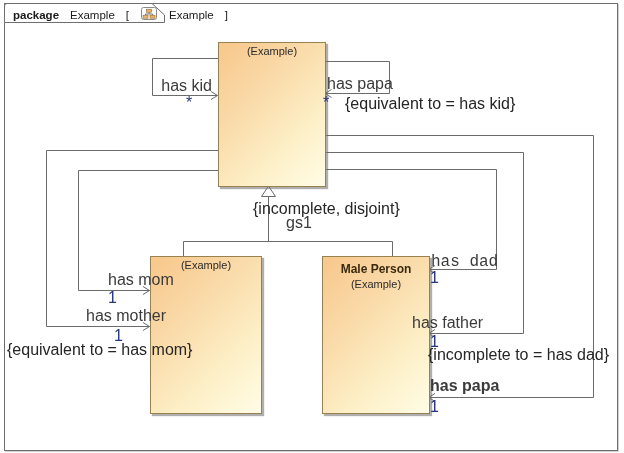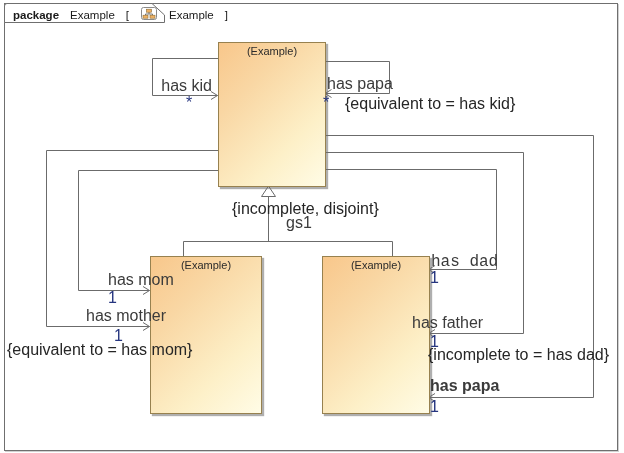--- a/index.html
+++ b/index.html
@@ -41,21 +41,21 @@
   
   .lbl{position:absolute;font-size:16px;color:#3b3b3b;white-space:nowrap;line-height:12px;}
   .mult{color:#26357f;}
   .constraint{color:#262626;text-align:right;}
   .ralign{text-align:right;}
   #lbl-kid{left:160px;top:80px;width:52px;}
   #mul-kid{left:186px;top:97px;}
   #lbl-child{left:327px;top:78px;}
   #mul-child{left:323px;top:97px;}
   #con-child{left:345px;top:98px;}
-  #gen-con{left:232px;top:203px;width:130px;}
+  #gen-con{left:253px;top:203px;width:130px;}
   #gen-name{left:244px;top:217px;width:110px;text-align:center;}
   #lbl-mom{left:108px;top:274px;width:52px;}
   #mul-mom{left:108px;top:292px;}
   #lbl-mother{left:86px;top:310px;width:61px;}
   #mul-mother{left:114px;top:330px;}
   #con-mom{left:7px;top:344px;}
   #lbl-dad{left:431px;top:256px;font-family:Liberation Mono, monospace;}
   #mul-dad{left:430px;top:272px;}
   #lbl-father{left:412px;top:317px;}
   #mul-father{left:430px;top:336px;}
@@ -133,20 +133,21 @@
     <span>]</span>
   </div>
 
   <div class="uml-class" id="cls-person">
     <div class="cpkg">(Example)</div>
   </div>
   <div class="uml-class" id="cls-female">
     <div class="cpkg">(Example)</div>
   </div>
   <div class="uml-class" id="cls-male">
+    <div class="cname">Male Person</div>
     <div class="cpkg">(Example)</div>
   </div>
 
   <span class="lbl ralign" id="lbl-kid">has kid</span>
   <span class="lbl mult" id="mul-kid">*</span>
 
   <span class="lbl" id="lbl-child">has papa</span>
   <span class="lbl mult" id="mul-child">*</span>
   <span class="lbl constraint" id="con-child">{equivalent to = has kid}</span>
 

